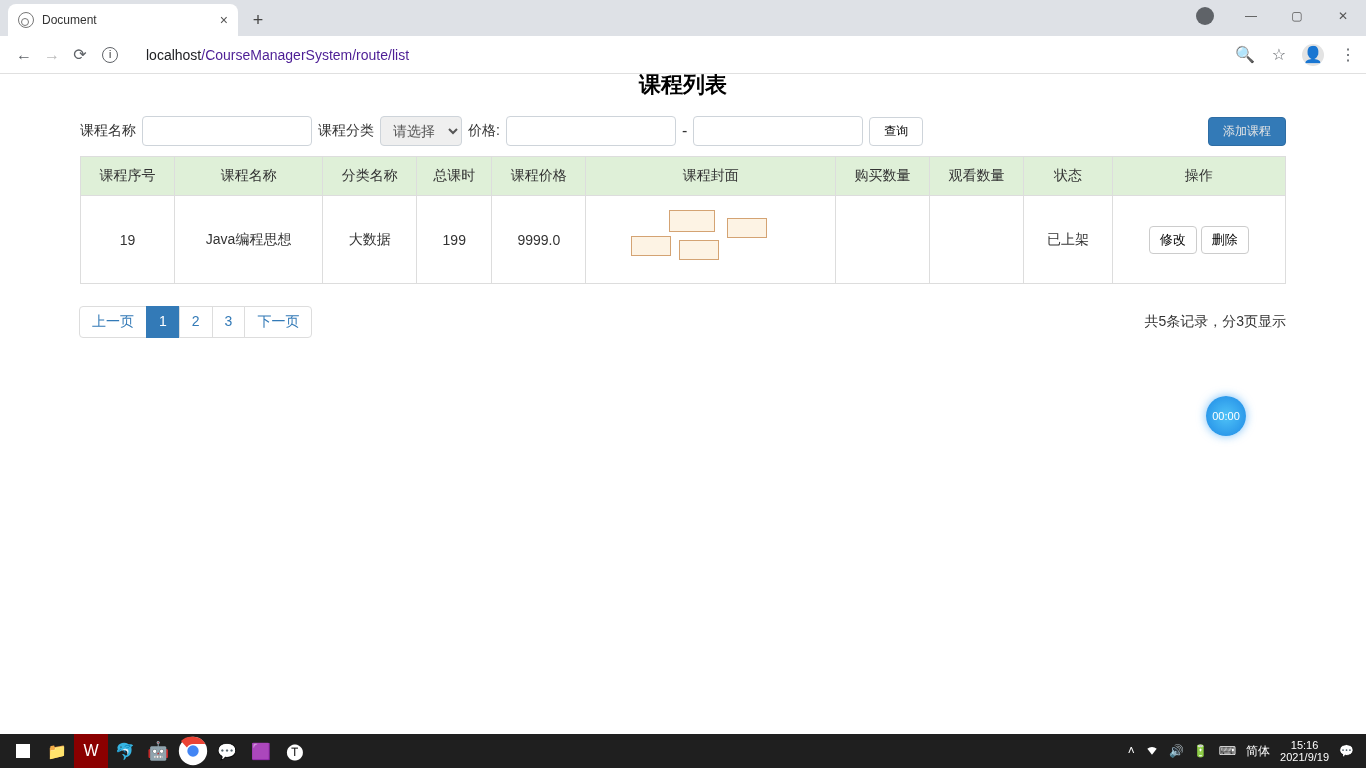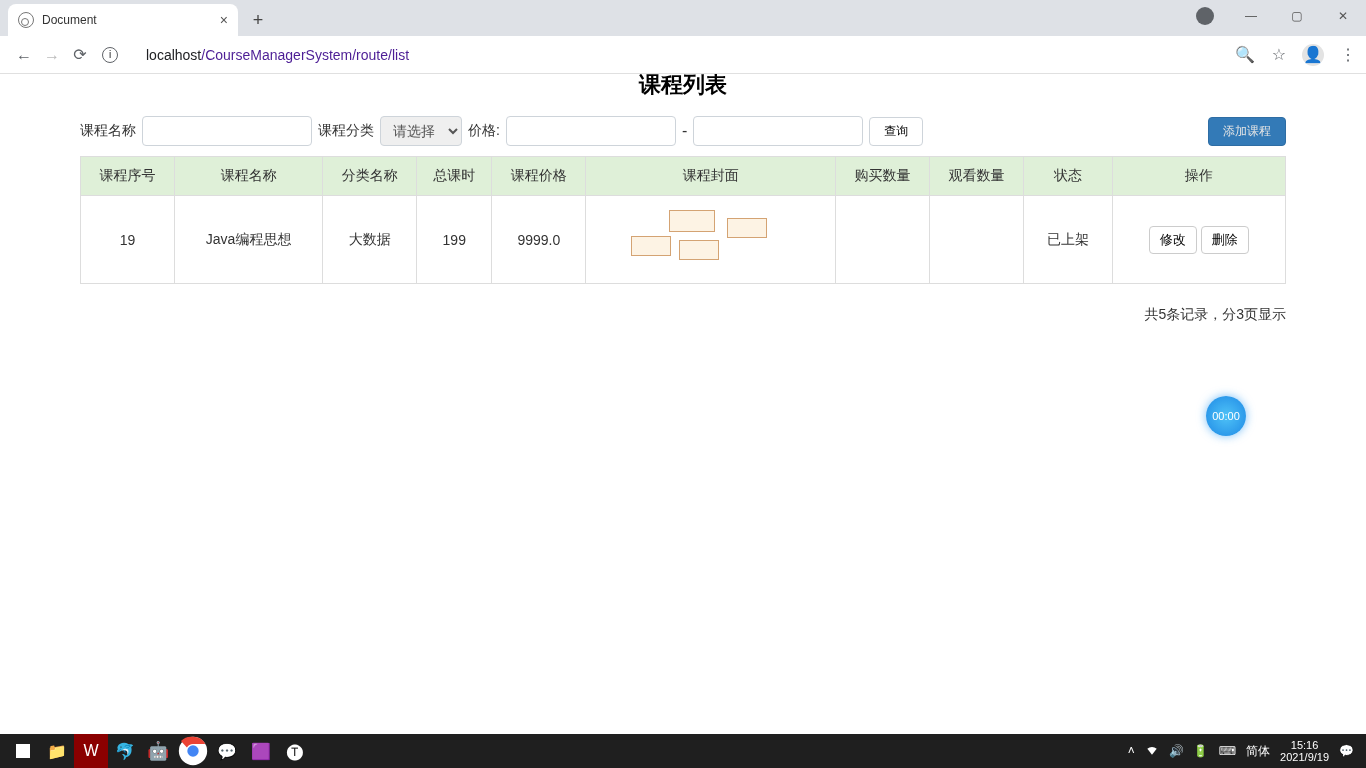--- a/index.html
+++ b/index.html
@@ -166,20 +166,27 @@
           </td>
           <td></td>
           <td></td>
           <td>已上架</td>
           <td><button class="small-btn">修改</button><button class="small-btn">删除</button></td>
         </tr>
       </tbody>
   </table>
 
   <div class="footer-row">
+    <div class="pagination" id="pagination">
+        <div class="pg">上一页</div>
+        <div class="pg active">1</div>
+        <div class="pg">2</div>
+        <div class="pg">3</div>
+        <div class="pg">下一页</div>
+      </div>
     <div class="records-info">共5条记录，分3页显示</div>
   </div>
 </div>
 
 <div class="timer-badge">00:00</div>
 
 <div class="taskbar">
   <div class="tb-icon win"></div>
   <div class="tb-icon folder">📁</div>
   <div class="tb-icon red">W</div>

